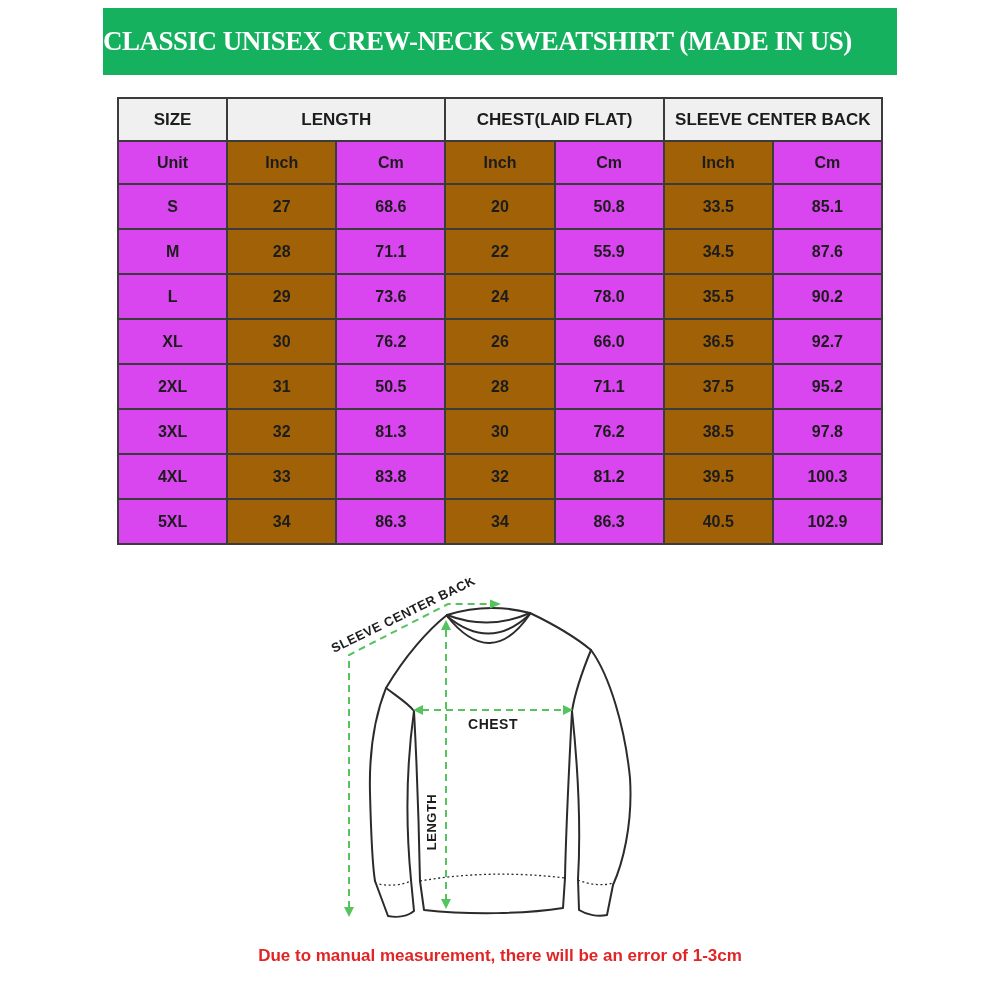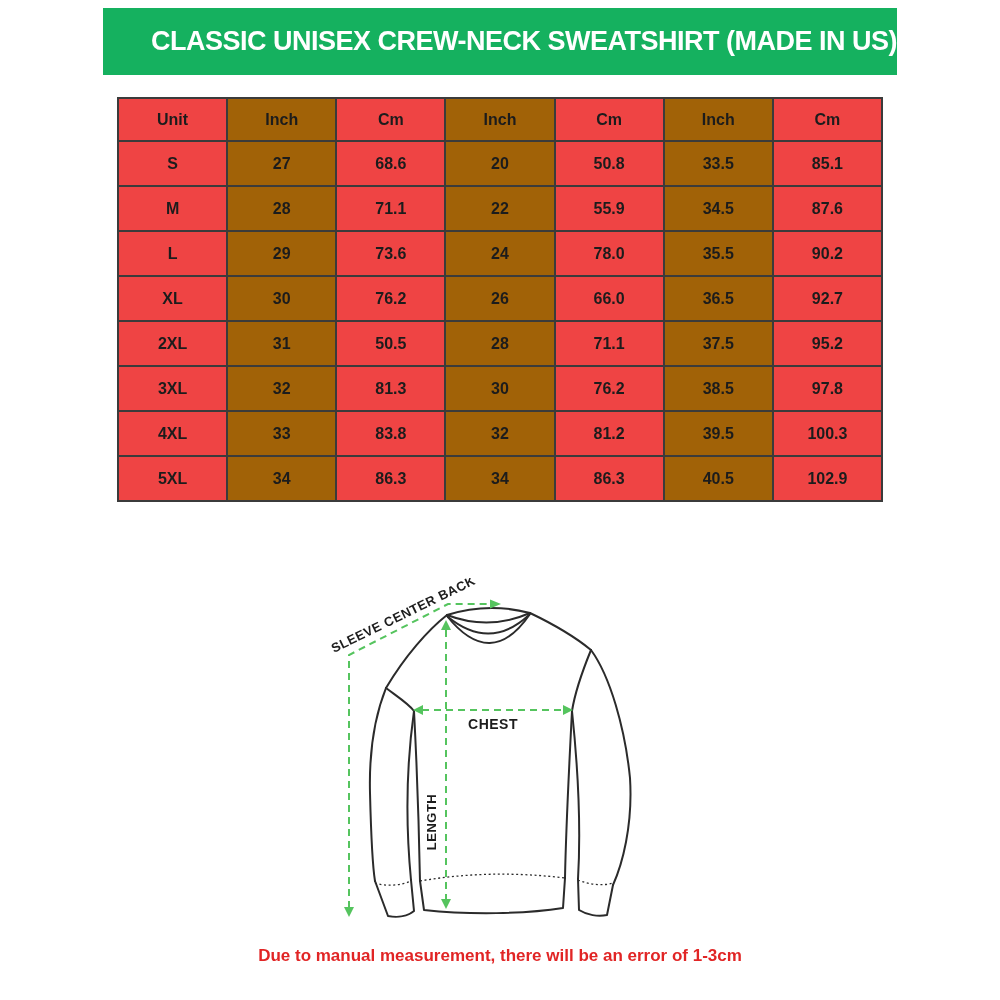--- a/index.html
+++ b/index.html
@@ -1,35 +1,35 @@
 <!DOCTYPE html>
 <html><head>
 <meta charset="utf-8">
 <style>
   html,body { margin:0; padding:0; background:#ffffff; }
   .page { position:relative; width:1000px; height:1000px; background:#ffffff;
           font-family:"Liberation Sans", sans-serif; overflow:hidden; }
 
   
   .banner { position:absolute; left:103px; top:8px; width:794px; height:67px;
-            background:#15b15f; display:flex; align-items:center; justify-content:flex-end; }
+            background:#15b15f; display:flex; align-items:center; justify-content:flex-start;font-family:Liberation Serif, serif; }
   .banner h1 { margin:0; color:#ffffff; font-size:27px; font-weight:bold;
                letter-spacing:-0.5px; white-space:nowrap; }
 
   
   .size-table { position:absolute; left:117px; top:97px; width:766px;
                 border-collapse:collapse; table-layout:fixed;
                 text-align:center; color:#1c1c1c; }
   .size-table col { width:14.2857%; }
   .size-table th, .size-table td { border:2px solid #3b3b3b; font-weight:bold;
                                    padding:0; vertical-align:middle; }
   .group-row th { height:41px; font-size:17px; background:#f0f0f0; }
   .unit-row th  { height:41px; font-size:16px; }
   .size-table tbody th, .size-table tbody td { height:43px; font-size:16px; }
-  .c-shade { background:#ef4444; }
+  .c-shade { background:#d946ef; }
   .c-white { background:#a16207; }
 
   
   .diagram { position:absolute; left:310px; top:578px; width:380px; height:365px; }
   .diagram svg { display:block; width:100%; height:100%; }
   .garment { fill:none; stroke:#2b2b2b; stroke-width:2; stroke-linecap:round; stroke-linejoin:round; }
   .seam    { fill:none; stroke:#2b2b2b; stroke-width:1.3; stroke-dasharray:2,2.6; }
   .measure { fill:none; stroke:#55c45e; stroke-width:2; stroke-dasharray:7,5; }
   .arrowhead { fill:#55c45e; stroke:none; }
   .diag-label { fill:#1d1d1d; font-family:"Liberation Sans", sans-serif;
@@ -52,20 +52,26 @@
     <colgroup>
       <col>
         <col>
         <col>
         <col>
         <col>
         <col>
         <col>
     </colgroup>
     <thead>
+      <tr class="group-row">
+        <th>SIZE</th>
+        <th colspan="2">LENGTH</th>
+        <th colspan="2">CHEST(LAID FLAT)</th>
+        <th colspan="2">SLEEVE CENTER BACK</th>
+      </tr>
       <tr class="unit-row">
         <th class="c-shade">Unit</th>
         <th class="c-white">Inch</th>
         <th class="c-shade">Cm</th>
         <th class="c-white">Inch</th>
         <th class="c-shade">Cm</th>
         <th class="c-white">Inch</th>
         <th class="c-shade">Cm</th>
       </tr>
     </thead>

